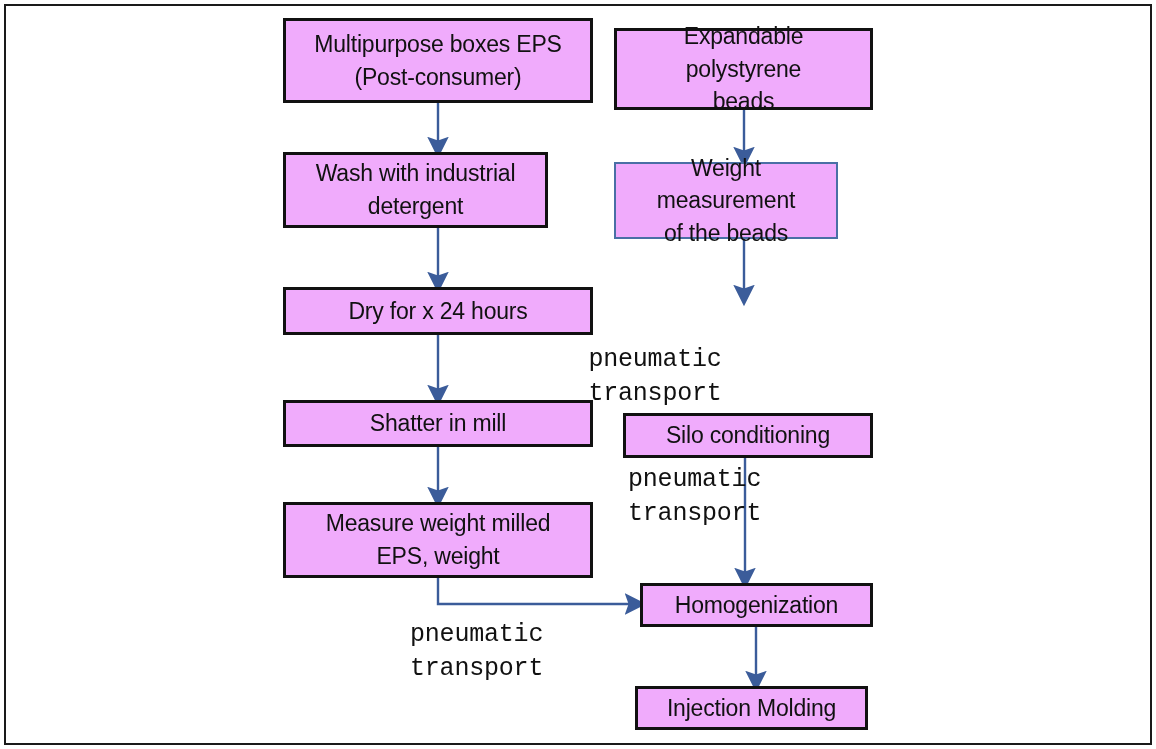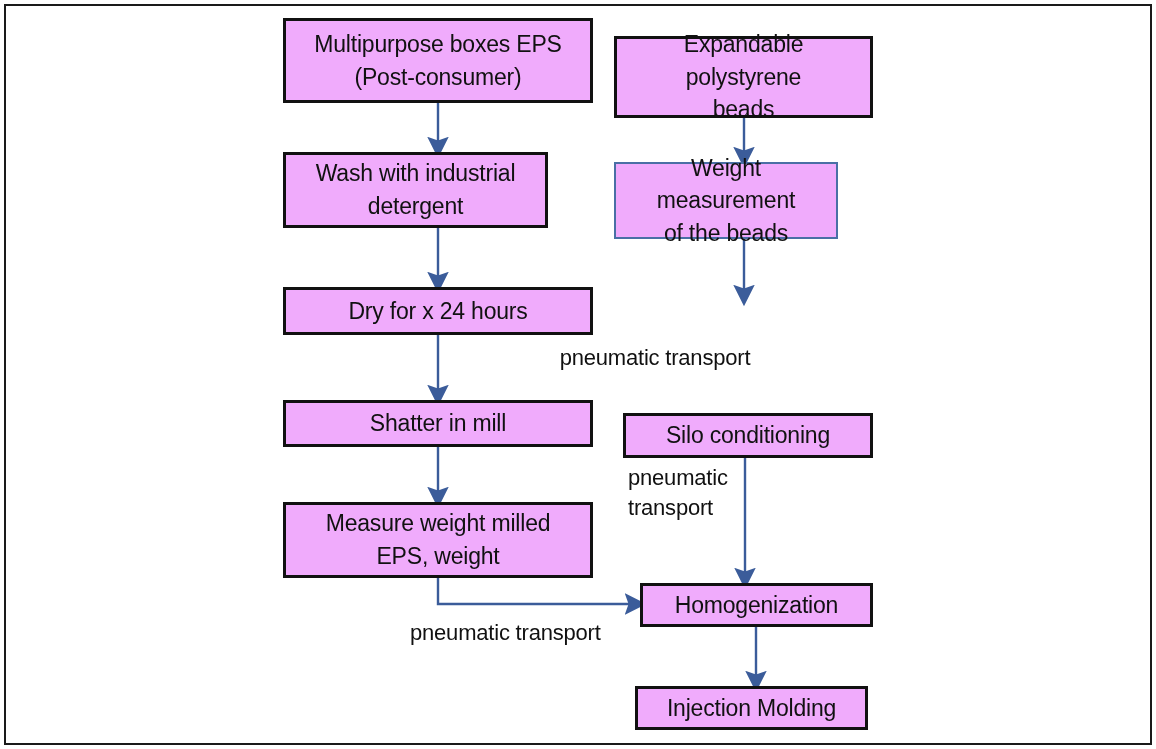--- a/index.html
+++ b/index.html
@@ -46,25 +46,25 @@
   .node.blue {
     border: 2px solid #4a6fa5;
   }
   .node .txt {
     padding: 0 6px;
     white-space: pre-line;
   }
   .edge-label {
     position: absolute;
     color: #111111;
-    font-size: 22px;
+    font-size: 25px;
     line-height: 1.35;
     letter-spacing: -0.2px;
     white-space: pre-line;
-    font-family: Liberation Sans, sans-serif;
+    font-family: Liberation Mono, monospace;
   }
   .edge-label.center { text-align: center; }
   .edge-label.left   { text-align: left; }
   svg.arrows {
     position: absolute;
     left: 0;
     top: 0;
     width: 1156px;
     height: 749px;
     pointer-events: none;
@@ -94,21 +94,21 @@
       <path d="M438,578 L438,604 L630,604"></path>
       <path d="M756,627 L756,676"></path>
     </g>
   </svg>
 
   <div class="node black" style="left:283px; top:18px; width:310px; height:85px;">
     <span class="txt">Multipurpose boxes EPS
 (Post-consumer)</span>
   </div>
 
-  <div class="node black" style="left:614px; top:28px; width:259px; height:82px;margin-top:8px;">
+  <div class="node black" style="left:614px; top:28px; width:259px; height:82px;">
     <span class="txt">Expandable polystyrene
 beads</span>
   </div>
 
   <div class="node black" style="left:283px; top:152px; width:265px; height:76px;">
     <span class="txt">Wash with industrial
 detergent</span>
   </div>
 
   <div class="node blue" style="left:614px; top:162px; width:224px; height:77px;">

